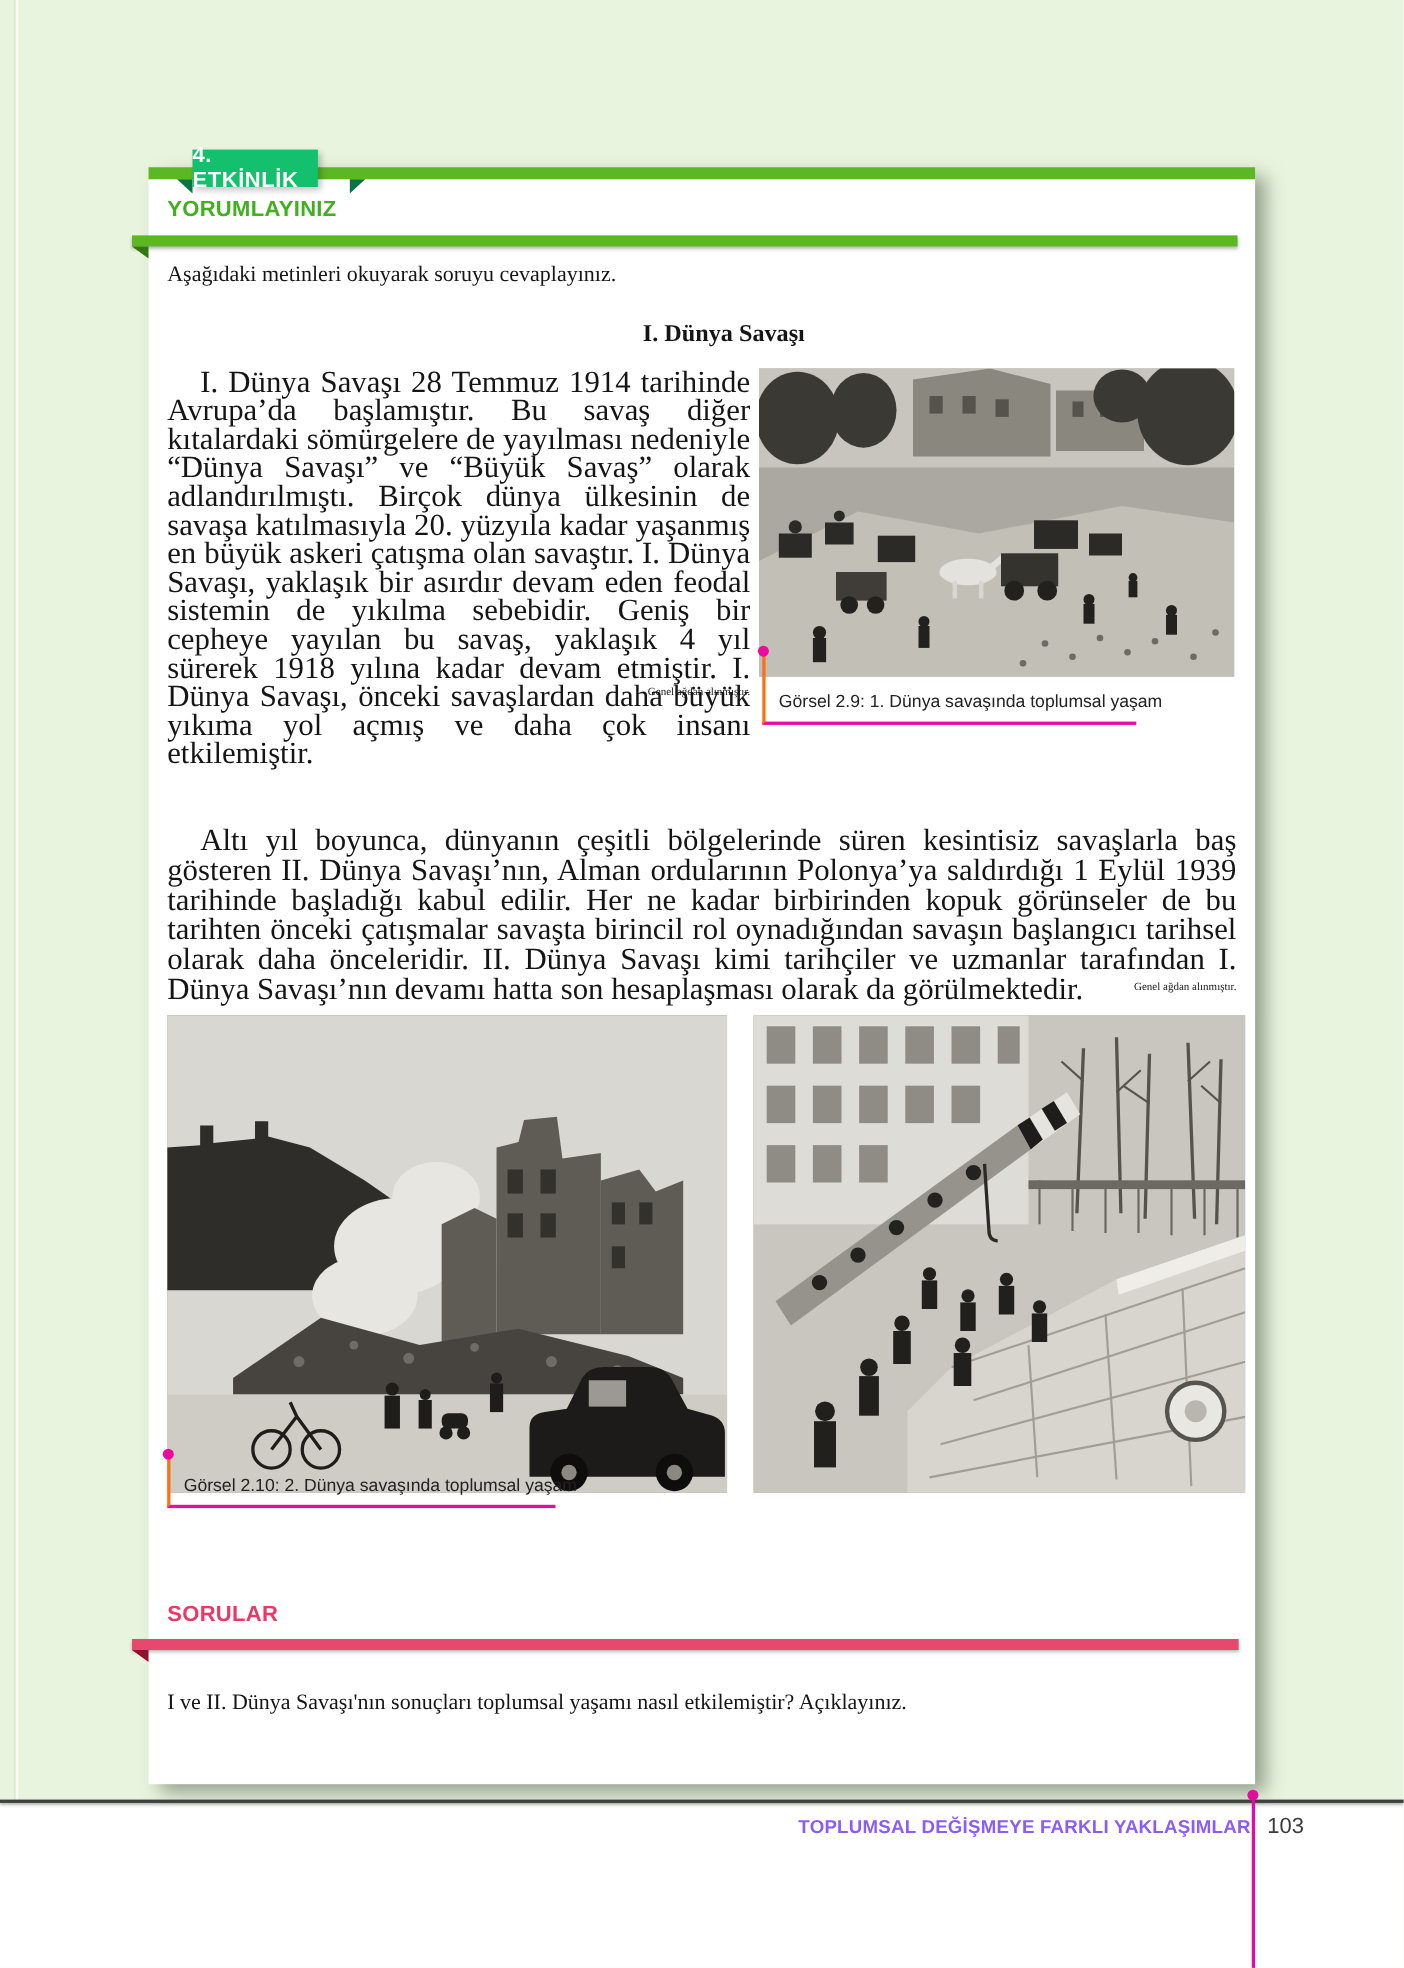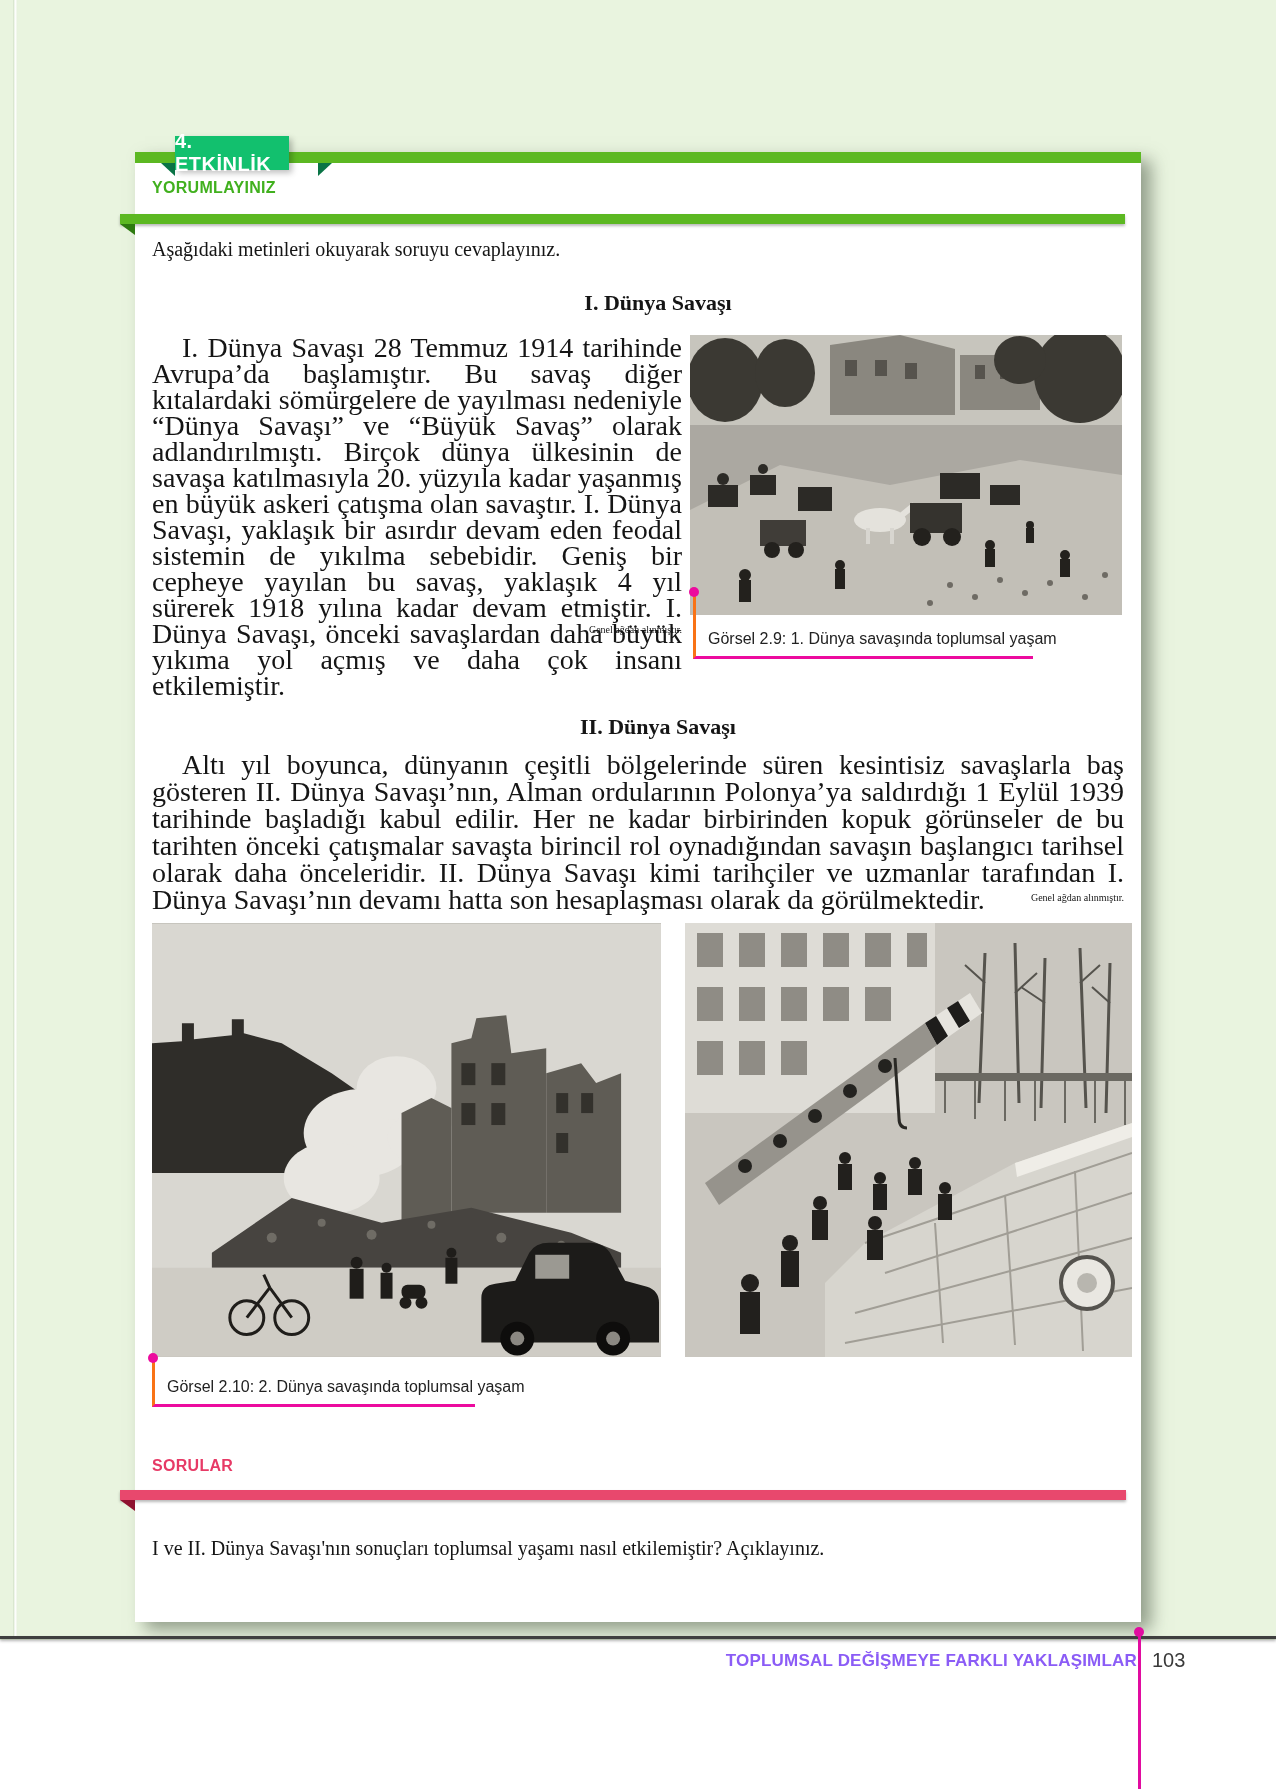--- a/index.html
+++ b/index.html
@@ -17,21 +17,21 @@
   .card{left:135px;top:152px;width:1006px;height:1470px;background:#ffffff;
     box-shadow:10px 8px 16px rgba(75,88,70,.55);}
   .topbar{left:0;top:0;width:1006px;height:11px;background:#5cb822;}
   .badge{left:40px;top:-16px;width:114px;height:34px;background:#12c06e;
     color:#fff;font-weight:bold;font-size:20px;letter-spacing:.5px;
     display:flex;align-items:center;justify-content:center;
     box-shadow:3px 3px 6px rgba(0,0,0,.25);z-index:3;}
   .wedge{width:0;height:0;z-index:2;}
   .wedge-l{left:26px;top:11px;border-top:13px solid #0a7446;border-left:14px solid transparent;}
   .wedge-r{left:183px;top:11px;border-top:13px solid #0a7446;border-right:14px solid transparent;}
-  .section-label{font-weight:bold;font-size:16px;letter-spacing:.3px;}
+  .section-label{font-weight:bold;font-size:20px;letter-spacing:.3px;}
   .label-green{left:17px;top:27px;color:#41b01e;}
   .bar{height:10px;background:#5cb822;box-shadow:0 2px 3px rgba(0,0,0,.28);}
   .bar2{left:-15px;top:62px;width:1005px;}
   .bar-fold{width:0;height:0;}
   .bar2-fold{left:-15px;top:72px;border-top:11px solid #2e7a10;border-left:15px solid transparent;}
   .serif{font-family:"Liberation Serif",serif;color:#151515;}
   .intro{left:17px;top:86px;font-size:20px;}
   .heading{left:17px;width:972px;padding-left:40px;box-sizing:border-box;
     text-align:center;font-weight:bold;font-size:22px;}
   .heading1{top:138px;}
@@ -42,21 +42,21 @@
   .source{font-size:10px;text-align:right;}
   .source1{left:17px;top:472px;width:530px;}
   .source2{left:17px;top:740px;width:972px;}
   .photo{background:#b0ada6;}
   .photo svg{display:block;}
   .photo1{left:555px;top:183px;width:432px;height:280px;}
   .photoL{left:17px;top:771px;width:509px;height:434px;}
   .photoR{left:550px;top:771px;width:447px;height:434px;}
   .caption{border-left:3px solid #f97316;border-bottom:3px solid #ec0b9e;}
   .caption1{left:558px;top:440px;width:337px;height:64px;}
-  .caption2{left:17px;top:1206px;width:320px;height:46px;}
+  .caption2{left:17px;top:1170px;width:320px;height:46px;padding-left:30px;}
   .cap-dot{left:-7px;top:-5px;width:10px;height:10px;border-radius:50%;background:#ec0b9e;}
   .cap-text{left:12px;bottom:8px;font-size:16px;color:#222;white-space:nowrap;}
   .sorular{left:17px;top:1305px;color:#e73a66;}
   .bar3{left:-15px;top:1338px;width:1006px;background:#e8486d;box-shadow:0 2px 3px rgba(0,0,0,.28);}
   .bar3-fold{left:-15px;top:1348px;border-top:11px solid #8f1230;border-left:15px solid transparent;}
   .question{left:17px;top:1385px;width:972px;font-size:20px;}
   
   .footer-band{left:0;top:1640px;width:1276px;height:149px;background:#ffffff;}
   .footer-rule{left:0;top:1636px;width:1276px;height:3px;background:#3f3f3f;
     box-shadow:0 2px 3px rgba(0,0,0,.3);}
@@ -152,21 +152,20 @@
         <circle cx="415" cy="240" r="3"></circle>
           <circle cx="240" cy="268" r="3"></circle>
       </g>
     </svg>
   </div>
   <div class="abs caption caption1">
     <div class="abs cap-dot"></div>
     <div class="abs cap-text">Görsel 2.9: 1. Dünya savaşında toplumsal yaşam</div>
   </div>
 
-  <div class="abs serif heading heading2">II. Dünya Savaşı</div>
   <div class="abs serif body-text para2">Altı yıl boyunca, dünyanın çeşitli bölgelerinde süren kesintisiz savaşlarla baş gösteren II. Dünya Savaşı’nın, Alman ordularının Polonya’ya saldırdığı 1 Eylül 1939 tarihinde başladığı kabul edilir. Her ne kadar birbirinden kopuk görünseler de bu tarihten önceki çatışmalar savaşta birincil rol oynadığından savaşın başlangıcı tarihsel olarak daha önceleridir. II. Dünya Savaşı kimi tarihçiler ve uzmanlar tarafından I. Dünya Savaşı’nın devamı hatta son hesaplaşması olarak da görülmektedir.</div>
   <div class="abs serif source source2">Genel ağdan alınmıştır.</div>
 
   <div class="abs photo photoL">
     <svg width="509" height="434" viewBox="0 0 510 434">
       <rect width="510" height="434" fill="#d9d7d1"></rect>
       <polygon points="0,250 0,120 30,118 30,100 42,100 42,116 80,112 80,96 92,96 92,110 130,120 180,150 230,185 230,250" fill="#2f2d29"></polygon>
       <g fill="#e8e6e1">
         <ellipse cx="210" cy="210" rx="58" ry="44"></ellipse>
         <ellipse cx="245" cy="165" rx="40" ry="32"></ellipse>

